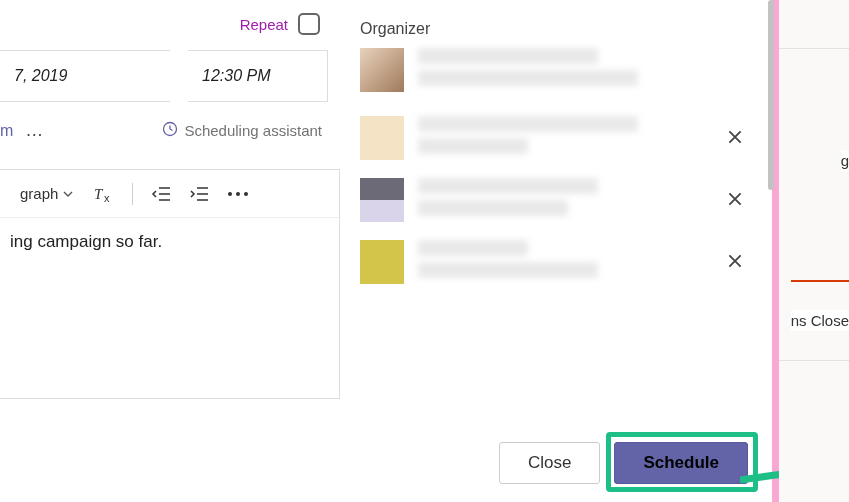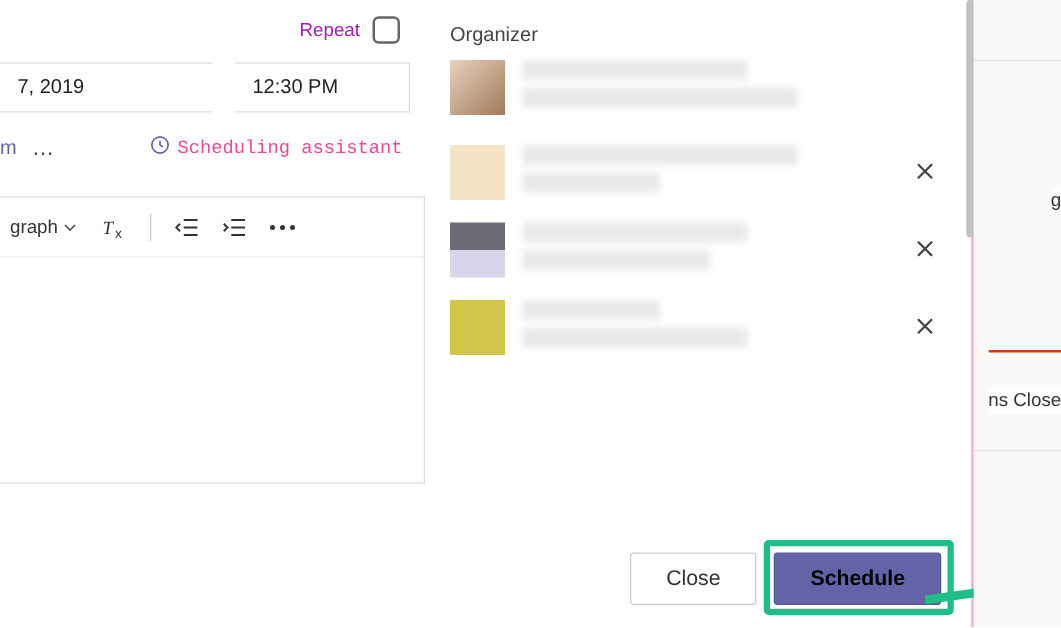--- a/index.html
+++ b/index.html
@@ -18,21 +18,21 @@
     }
     .left-col {
       width: 340px;
       padding: 10px 0 0 0;
       position: relative;
     }
     .right-col {
       flex: 1;
       padding: 20px 10px 0 20px;
       position: relative;
-      border-right: 2px solid #f9a8d4;
+      border-right: 7px solid #f9a8d4;
     }
     .far-right {
       width: 70px;
       background: #faf9f8;
       position: relative;
     }
     .repeat-row {
       display: flex;
       align-items: center;
       justify-content: flex-end;
@@ -45,21 +45,22 @@
     .repeat-checkbox {
       width: 22px; height: 22px;
       border: 2px solid #666;
       border-radius: 5px;
       cursor: pointer;
       background: #fff;
     }
     .date-time-row {
       display: flex;
       margin-top: 12px;
-      height: 40px;
+      height: 52px;
+      font-style: italic;
     }
     .date-field, .time-field {
       border: 1px solid #ddd;
       border-left: none;
       display: flex;
       align-items: center;
       padding: 0 14px;
       font-size: 16px;
       background: #fff;
       color: #222;
@@ -82,38 +83,37 @@
       color: #444;
       font-size: 18px;
       margin-left: 4px;
     }
     .sched-assist {
       display: flex;
       align-items: center;
       gap: 6px;
       margin-left: auto;
       margin-right: 18px;
-      color: #ec4899;
+      color: #737373;
       cursor: pointer;
-      font-family: Liberation Mono, monospace;
     }
     .clock-icon svg { width: 16px; height: 16px; }
     .msg-editor {
       margin-top: 28px;
       border: 1px solid #ddd;
       border-left: none;
       background: #fff;
       height: 230px;
     }
     .msg-toolbar {
       display: flex;
       align-items: center;
       gap: 18px;
       height: 48px;
-      padding: 0 8px;
+      padding: 0 20px;
       border-bottom: 1px solid #eee;
     }
     .tbtn {
       cursor: pointer;
       display: inline-flex;
       align-items: center;
       color: #333;
       font-size: 15px;
     }
     .msg-content {
@@ -306,20 +306,23 @@
               <path d="M8 2h11M8 8h11M8 14h11M2 5l3 3-3 3"></path>
             </svg>
         </span>
         <span class="tbtn">
           <svg width="22" height="6" viewBox="0 0 22 6" fill="#333">
               <circle cx="3" cy="3" r="2"></circle>
               <circle cx="11" cy="3" r="2"></circle>
               <circle cx="19" cy="3" r="2"></circle>
             </svg>
         </span>
+      </div>
+      <div class="msg-content">
+        <span>ing campaign so far.</span>
       </div>
     </div>
   </div>
 
   <div class="right-col">
     <div class="panel-scroll"></div>
 
     <div class="section-label">Organizer</div>
     <div class="person-row">
       <div class="avatar a0"></div>

